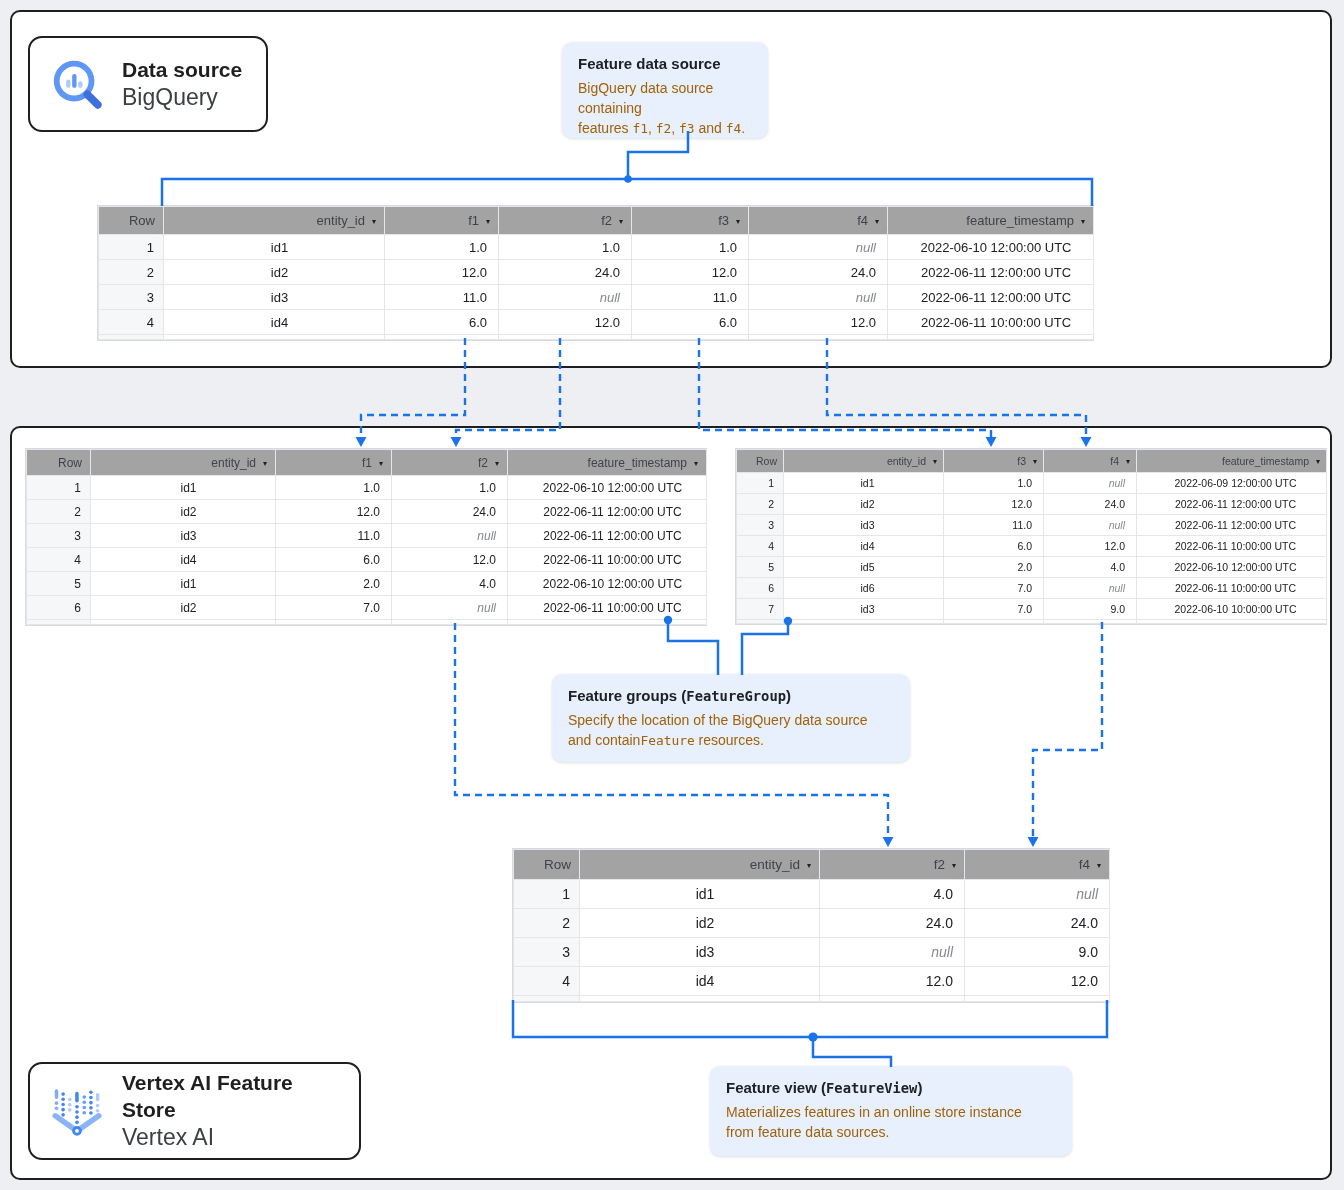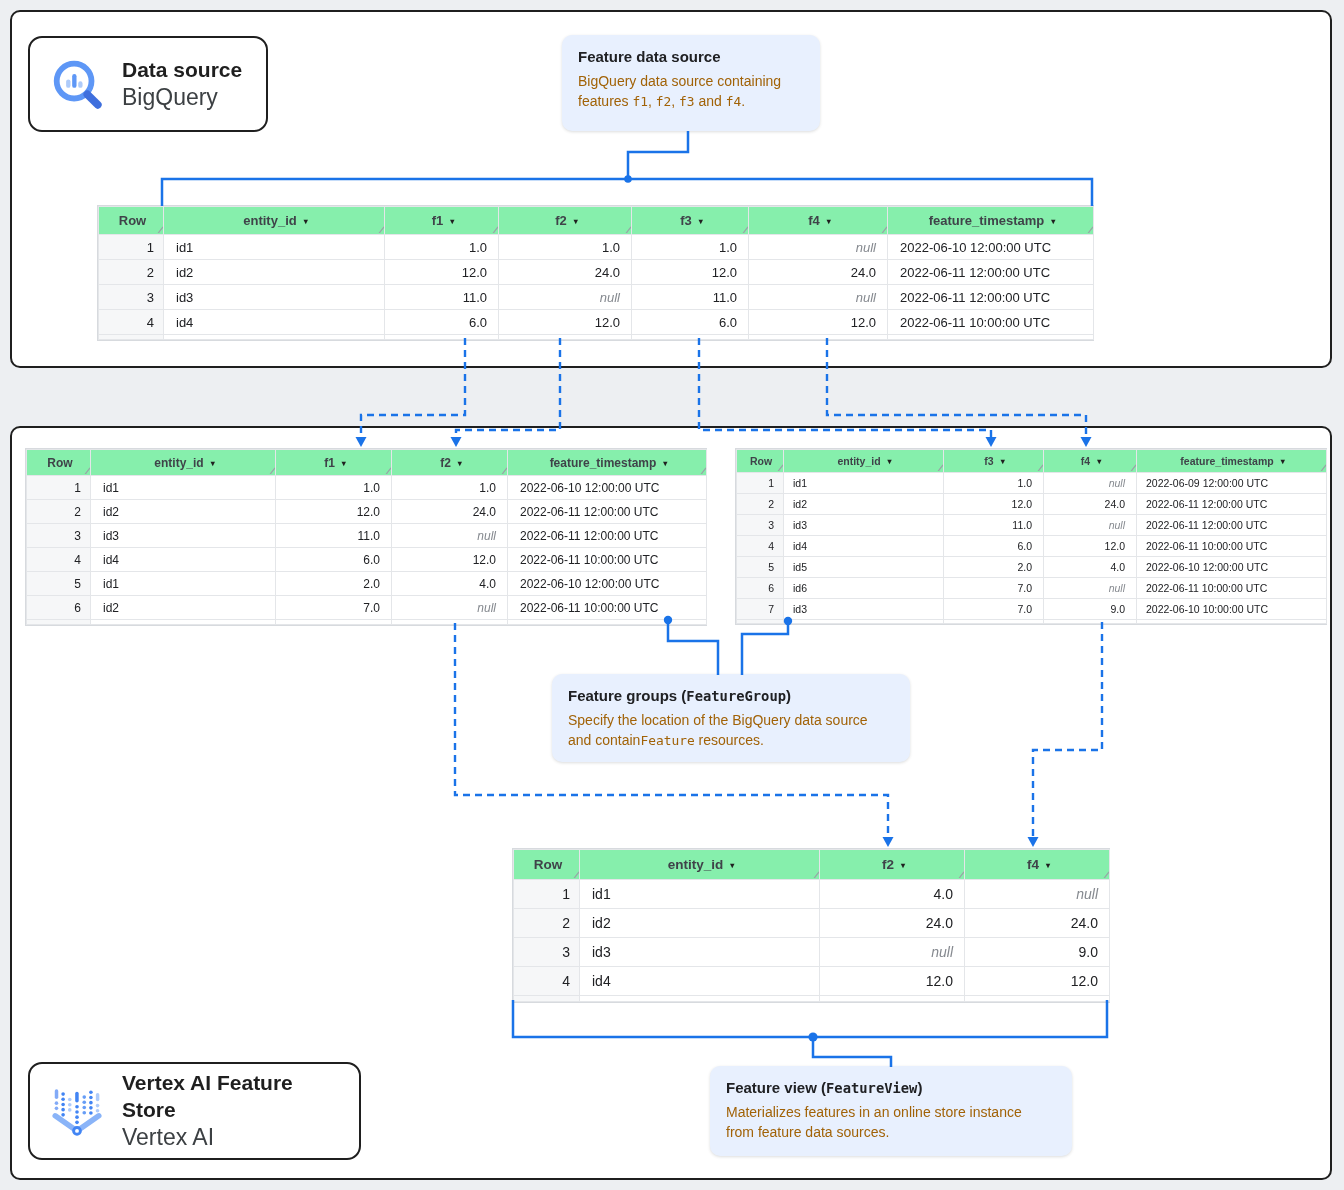--- a/index.html
+++ b/index.html
@@ -13,37 +13,37 @@
          box-sizing:border-box;display:flex;align-items:center;padding:12px 18px;gap:16px;}
   #ds-badge{left:28px;top:36px;width:240px;height:96px;}
   #vx-badge{left:28px;top:1062px;width:333px;height:98px;}
   .badge-icon{flex:0 0 auto;display:flex;}
   .badge-text{display:flex;flex-direction:column;line-height:1.25;}
   .badge-title{font-size:21px;font-weight:700;color:#1f1f1f;}
   .badge-sub{font-size:23px;color:#3c4043;}
 
   .callout{position:absolute;background:#e8f0fe;border-radius:10px;box-sizing:border-box;
            padding:13px 16px;box-shadow:0 1px 3px rgba(60,64,67,.18);}
-  #callout-fds{left:562px;top:35px;width:258px;height:96px;}
+  #callout-fds{left:562px;top:42px;width:206px;height:96px;}
   #callout-fg{left:552px;top:674px;width:358px;height:88px;}
   #callout-fv{left:710px;top:1066px;width:362px;height:90px;}
   .co-title{font-size:15px;font-weight:700;color:#202124;margin-bottom:6px;}
   .co-body{font-size:14px;color:#a16207;line-height:20px;}
   .mono{font-family:"DejaVu Sans Mono",monospace;font-size:0.92em;}
   .mono-b{font-family:"DejaVu Sans Mono",monospace;font-size:0.92em;font-weight:700;}
 
   .tblwrap{position:absolute;background:#fff;border:1px solid #d7dade;box-sizing:border-box;}
   .tblwrap table{border-collapse:collapse;table-layout:fixed;width:100%;}
   .tblwrap th,.tblwrap td{border:1px solid #e4e6e9;overflow:hidden;white-space:nowrap;box-sizing:border-box;}
-  .tblwrap th{background:#86efac;font-weight:700;color:#3f4349;text-align:center;position:relative;padding:0 8px 0 11px;}
+  .tblwrap th{background:#a3a3a3;font-weight:400;color:#3f4349;text-align:right;position:relative;padding:0 8px 0 11px;}
   .sorticon{font-size:8px;margin-left:7px;color:#1f1f1f;display:inline-block;transform:translateY(-1px);}
   .handle{position:absolute;right:3px;bottom:-1px;font-size:9px;color:#9aa0a6;letter-spacing:-2px;font-style:italic;}
   td.rownum{background:#f6f7f8;text-align:right;padding-right:9px;color:#202124;}
   td.num{text-align:right;padding-right:11px;}
-  td.txt{text-align:left;padding-left:12px;}
+  td.txt{text-align:center;padding-left:12px;}
   td.nullv{text-align:right;padding-right:11px;color:#85898f;font-style:italic;}
   tr.partial td{padding:0;}
 
   #tbl-source{left:97px;top:205px;width:997px;}
   .t-main th{height:28px;font-size:13px;}
   .t-main td{height:25px;font-size:13px;}
   .t-main tr.partial td{height:5px;}
 
   #tbl-g1{left:25px;top:448px;width:682px;}
   .t-left th{height:26px;font-size:12px;}

